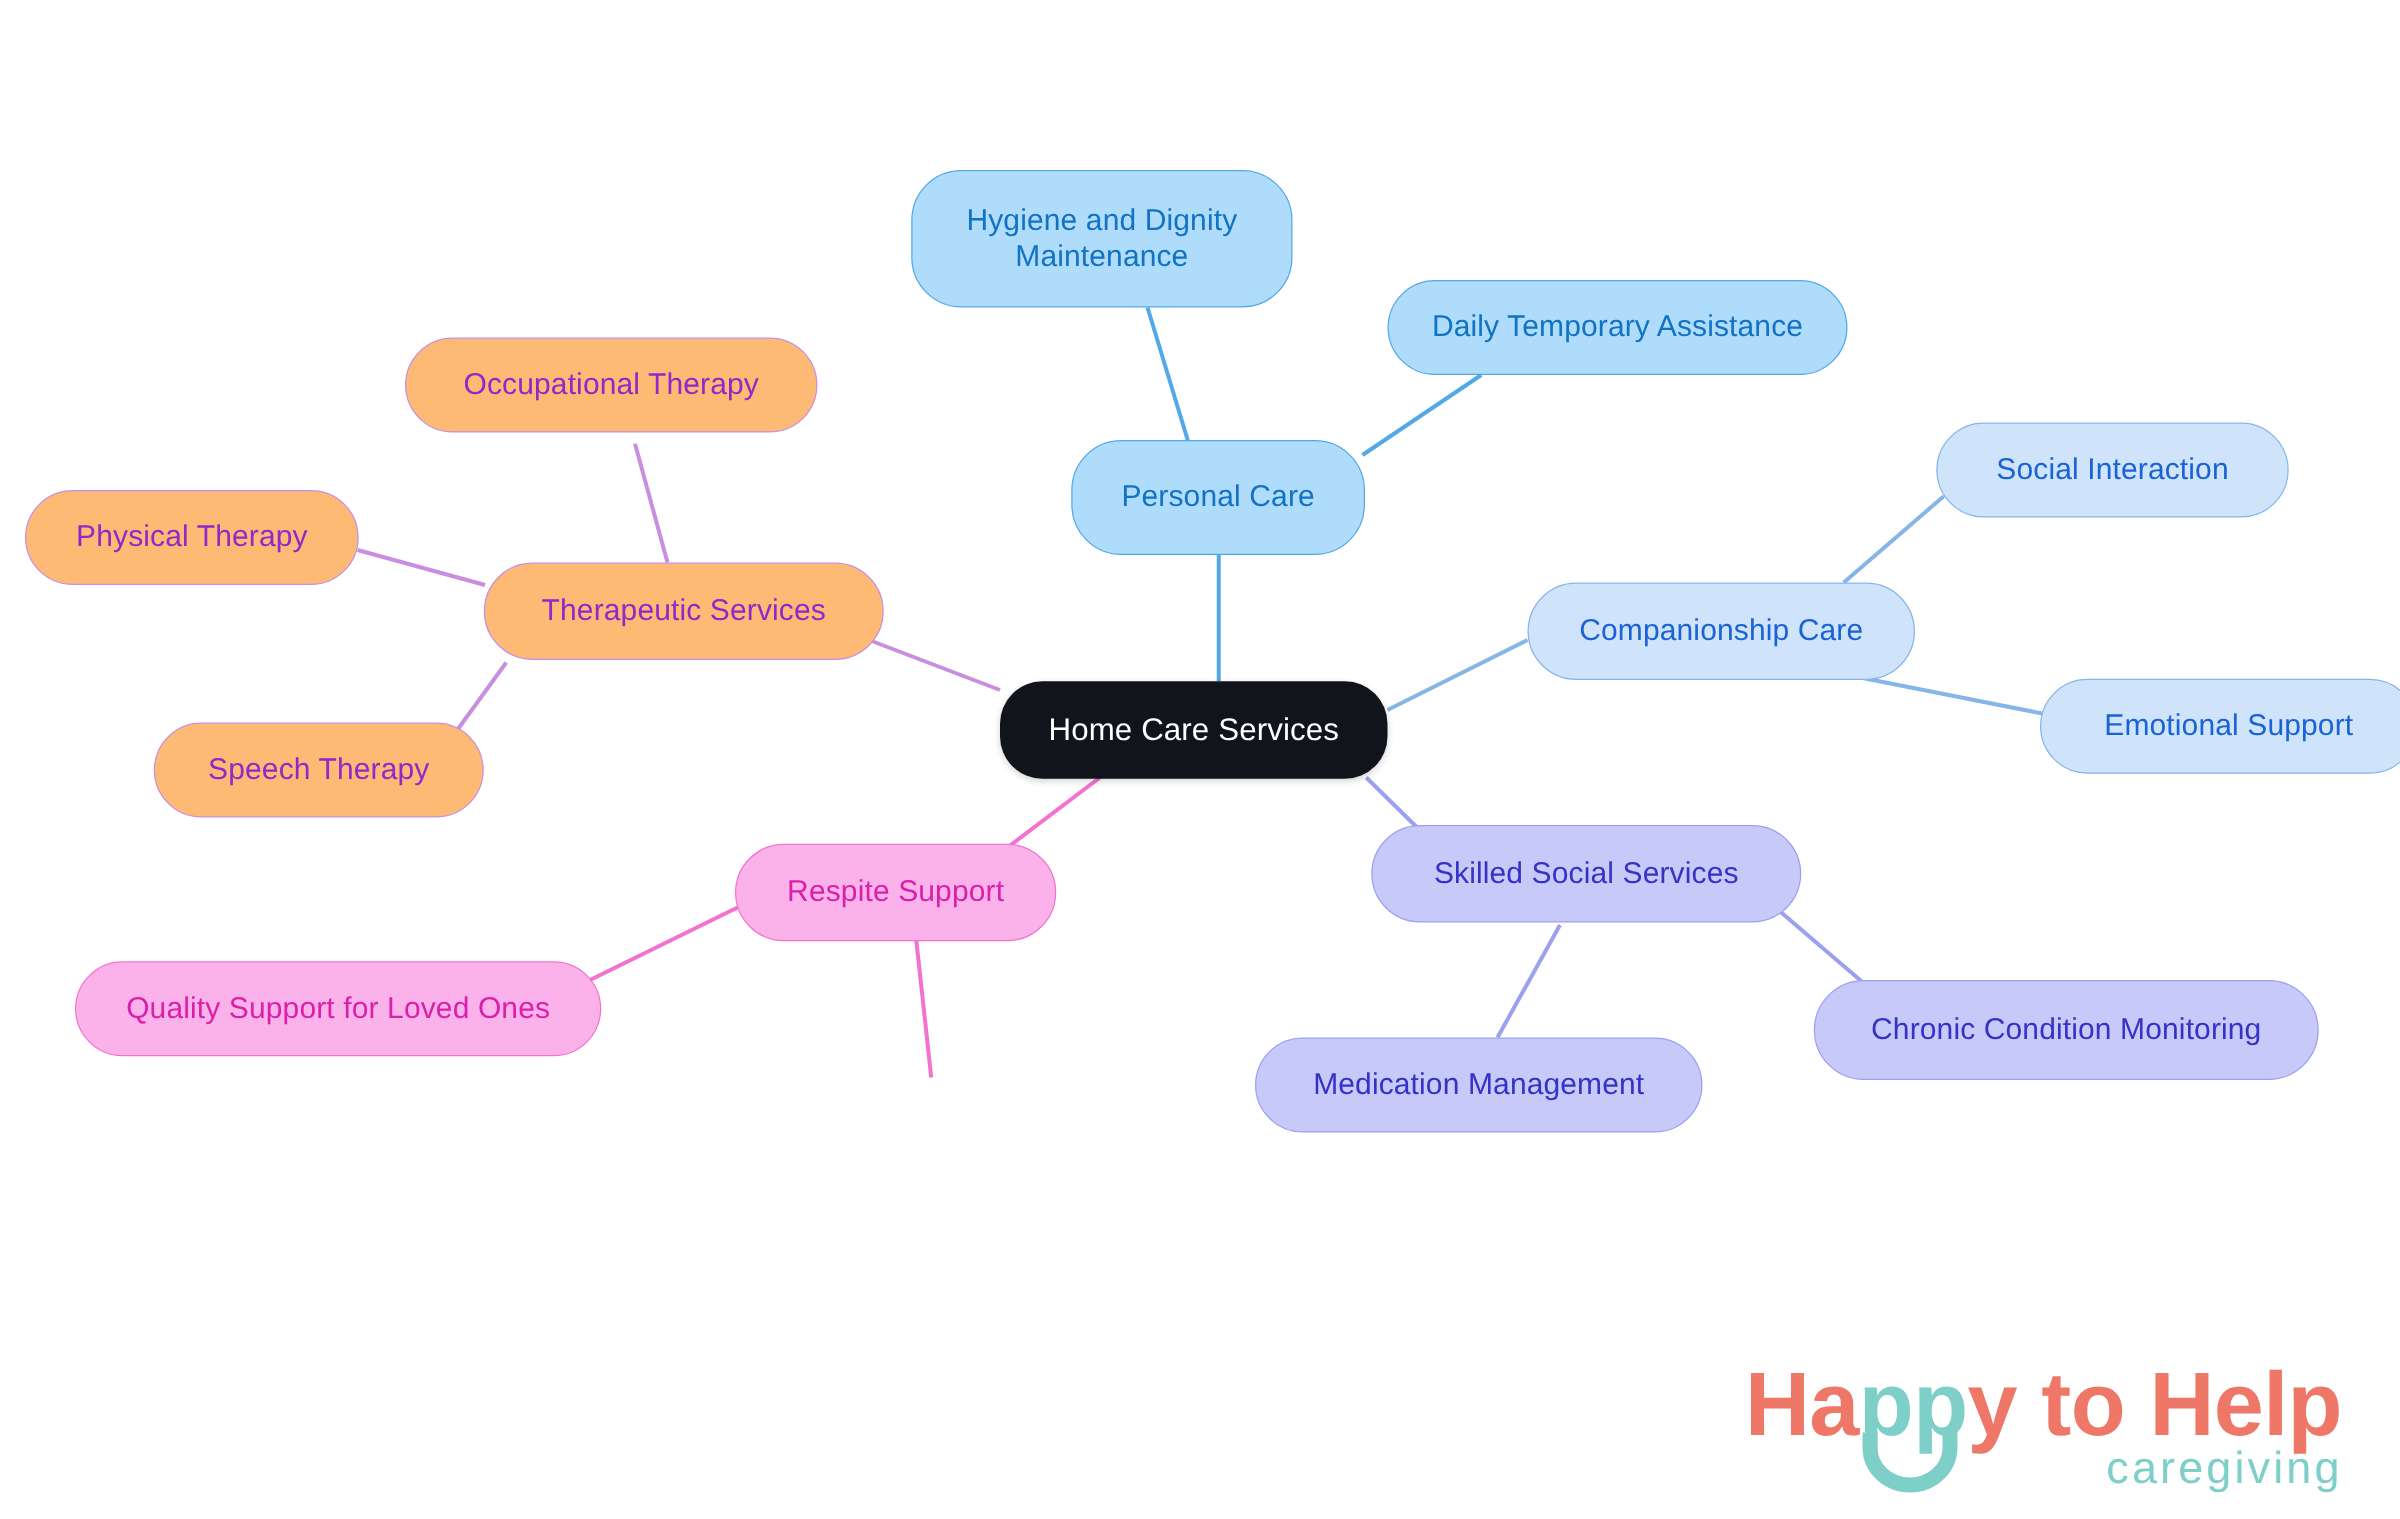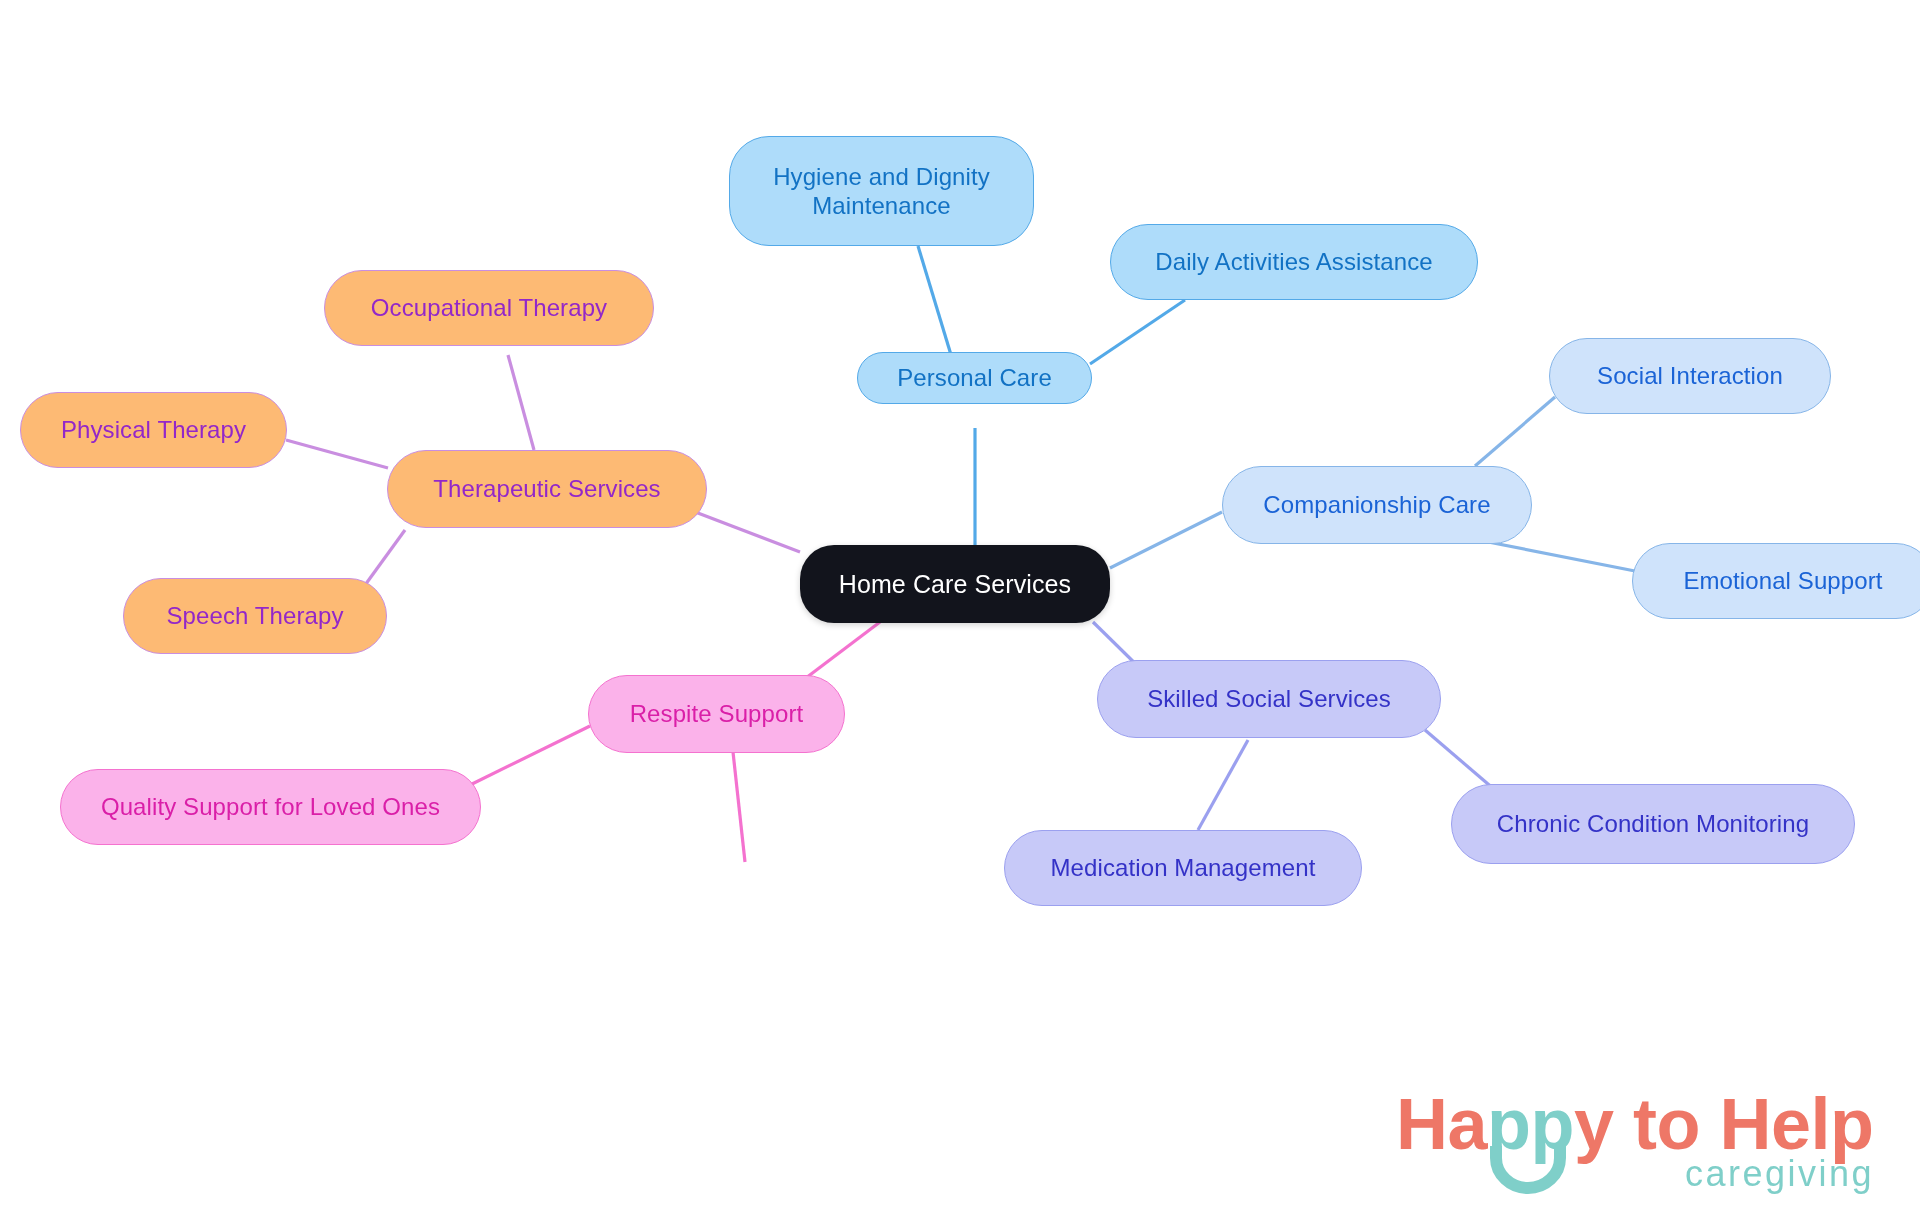--- a/index.html
+++ b/index.html
@@ -148,26 +148,26 @@
 
     <path d="M 388 468 L 286 440" stroke="#c98ee0" stroke-width="3.2" fill="none"></path>
 
     <path d="M 405 530 L 360 592" stroke="#c98ee0" stroke-width="3.2" fill="none"></path>
   </svg>
 
   <div id="nodes">
 
     <div class="node root" style="left:800px; top:545px; width:310px; height:78px; font-size:25px;">Home Care Services</div>
 
-    <div class="node c-blue" style="left:857px; top:352px; width:235px; height:52px; font-size:24px;">Personal Care</div>
+    <div class="node c-blue" style="left:857px; top:352px; width:235px; height:92px; font-size:24px;">Personal Care</div>
 
     <div class="node c-blue" style="left:729px; top:136px; width:305px; height:110px; font-size:24px;">Hygiene and Dignity
 Maintenance</div>
 
-    <div class="node c-blue" style="left:1110px; top:224px; width:368px; height:76px; font-size:24px;">Daily Activities Assistance</div>
+    <div class="node c-blue" style="left:1110px; top:224px; width:368px; height:76px; font-size:24px;">Daily Temporary Assistance</div>
 
     <div class="node c-lightblue" style="left:1222px; top:466px; width:310px; height:78px; font-size:24px;">Companionship Care</div>
 
     <div class="node c-lightblue" style="left:1549px; top:338px; width:282px; height:76px; font-size:24px;">Social Interaction</div>
 
     <div class="node c-lightblue" style="left:1632px; top:543px; width:302px; height:76px; font-size:24px;">Emotional Support</div>
 
     <div class="node c-indigo" style="left:1097px; top:660px; width:344px; height:78px; font-size:24px;">Skilled Social Services</div>
 
     <div class="node c-indigo" style="left:1451px; top:784px; width:404px; height:80px; font-size:24px;">Chronic Condition Monitoring</div>

